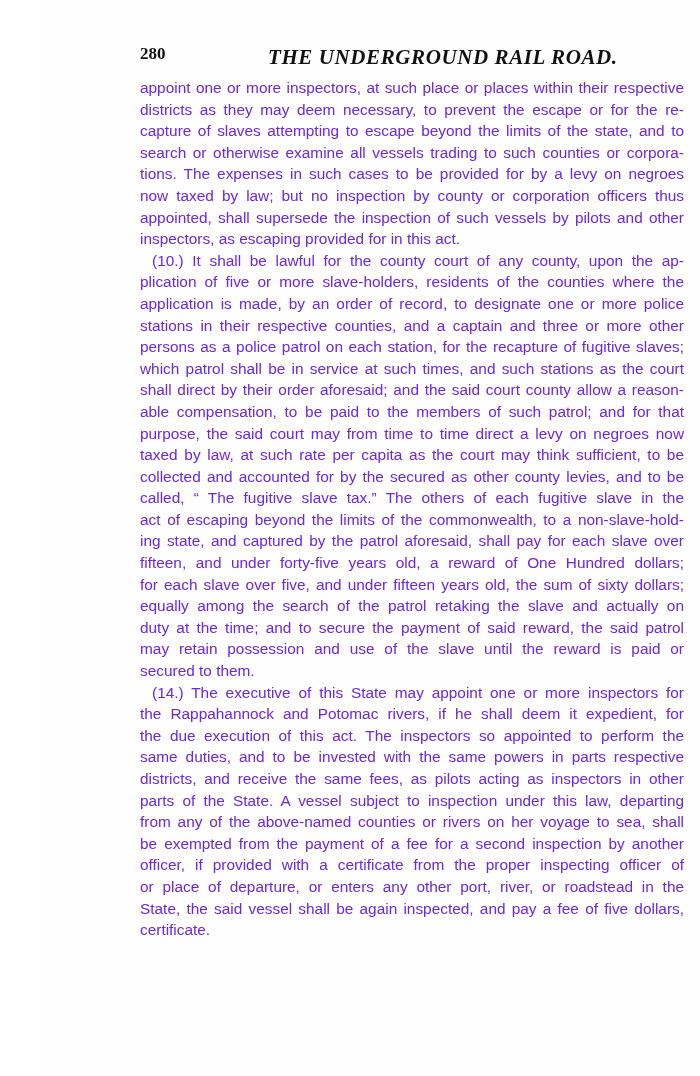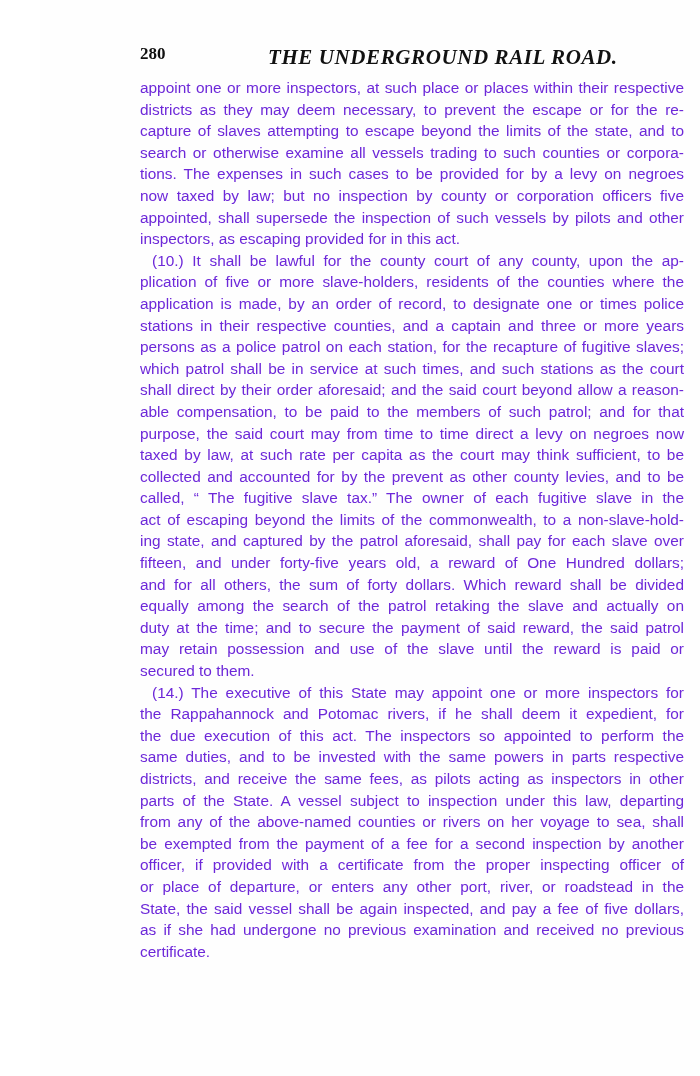--- a/index.html
+++ b/index.html
@@ -22,52 +22,51 @@
     <span class="running-title">THE UNDERGROUND RAIL ROAD.</span>
   </div>
 
   <div class="body-text">
 
     <span class="line">appoint one or more inspectors, at such place or places within their respective</span>
     <span class="line">districts as they may deem necessary, to prevent the escape or for the re-</span>
     <span class="line">capture of slaves attempting to escape beyond the limits of the state, and to</span>
     <span class="line">search or otherwise examine all vessels trading to such counties or corpora-</span>
     <span class="line">tions. The expenses in such cases to be provided for by a levy on negroes</span>
-    <span class="line">now taxed by law; but no inspection by county or corporation officers five</span>
+    <span class="line">now taxed by law; but no inspection by county or corporation officers thus</span>
     <span class="line">appointed, shall supersede the inspection of such vessels by pilots and other</span>
     <span class="line last">inspectors, as escaping provided for in this act.</span>
 
     <span class="line indent">(10.) It shall be lawful for the county court of any county, upon the ap-</span>
     <span class="line">plication of five or more slave-holders, residents of the counties where the</span>
-    <span class="line">application is made, by an order of record, to designate one or times police</span>
-    <span class="line">stations in their respective counties, and a captain and three or more years</span>
+    <span class="line">application is made, by an order of record, to designate one or more police</span>
+    <span class="line">stations in their respective counties, and a captain and three or more other</span>
     <span class="line">persons as a police patrol on each station, for the recapture of fugitive slaves;</span>
     <span class="line">which patrol shall be in service at such times, and such stations as the court</span>
-    <span class="line">shall direct by their order aforesaid; and the said court beyond allow a reason-</span>
+    <span class="line">shall direct by their order aforesaid; and the said court county allow a reason-</span>
     <span class="line">able compensation, to be paid to the members of such patrol; and for that</span>
     <span class="line">purpose, the said court may from time to time direct a levy on negroes now</span>
     <span class="line">taxed by law, at such rate per capita as the court may think sufficient, to be</span>
-    <span class="line">collected and accounted for by the prevent as other county levies, and to be</span>
-    <span class="line">called, “ The fugitive slave tax.”  The owner of each fugitive slave in the</span>
+    <span class="line">collected and accounted for by the secured as other county levies, and to be</span>
+    <span class="line">called, “ The fugitive slave tax.”  The others of each fugitive slave in the</span>
     <span class="line">act of escaping beyond the limits of the commonwealth, to a non-slave-hold-</span>
     <span class="line">ing state, and captured by the patrol aforesaid, shall pay for each slave over</span>
     <span class="line">fifteen, and under forty-five years old, a reward of One Hundred dollars;</span>
-    <span class="line">and for all others, the sum of forty dollars.  Which reward shall be divided</span>
+    <span class="line">for each slave over five, and under fifteen years old, the sum of sixty dollars;</span>
     <span class="line">equally among the search of the patrol retaking the slave and actually on</span>
     <span class="line">duty at the time; and to secure the payment of said reward, the said patrol</span>
     <span class="line">may retain possession and use of the slave until the reward is paid or</span>
     <span class="line last">secured to them.</span>
 
     <span class="line indent">(14.) The executive of this State may appoint one or more inspectors for</span>
     <span class="line">the Rappahannock and Potomac rivers, if he shall deem it expedient, for</span>
     <span class="line">the due execution of this act.  The inspectors so appointed to perform the</span>
     <span class="line">same duties, and to be invested with the same powers in parts respective</span>
     <span class="line">districts, and receive the same fees, as pilots acting as inspectors in other</span>
     <span class="line">parts of the State.  A vessel subject to inspection under this law, departing</span>
     <span class="line">from any of the above-named counties or rivers on her voyage to sea, shall</span>
     <span class="line">be exempted from the payment of a fee for a second inspection by another</span>
     <span class="line">officer, if provided with a certificate from the proper inspecting officer of</span>
     <span class="line">or place of departure, or enters any other port, river, or roadstead in the</span>
     <span class="line">State, the said vessel shall be again inspected, and pay a fee of five dollars,</span>
-    <span class="line">as if she had undergone no previous examination and received no previous</span>
     <span class="line last">certificate.</span>
   </div>
 </div>
 
 </body></html>

